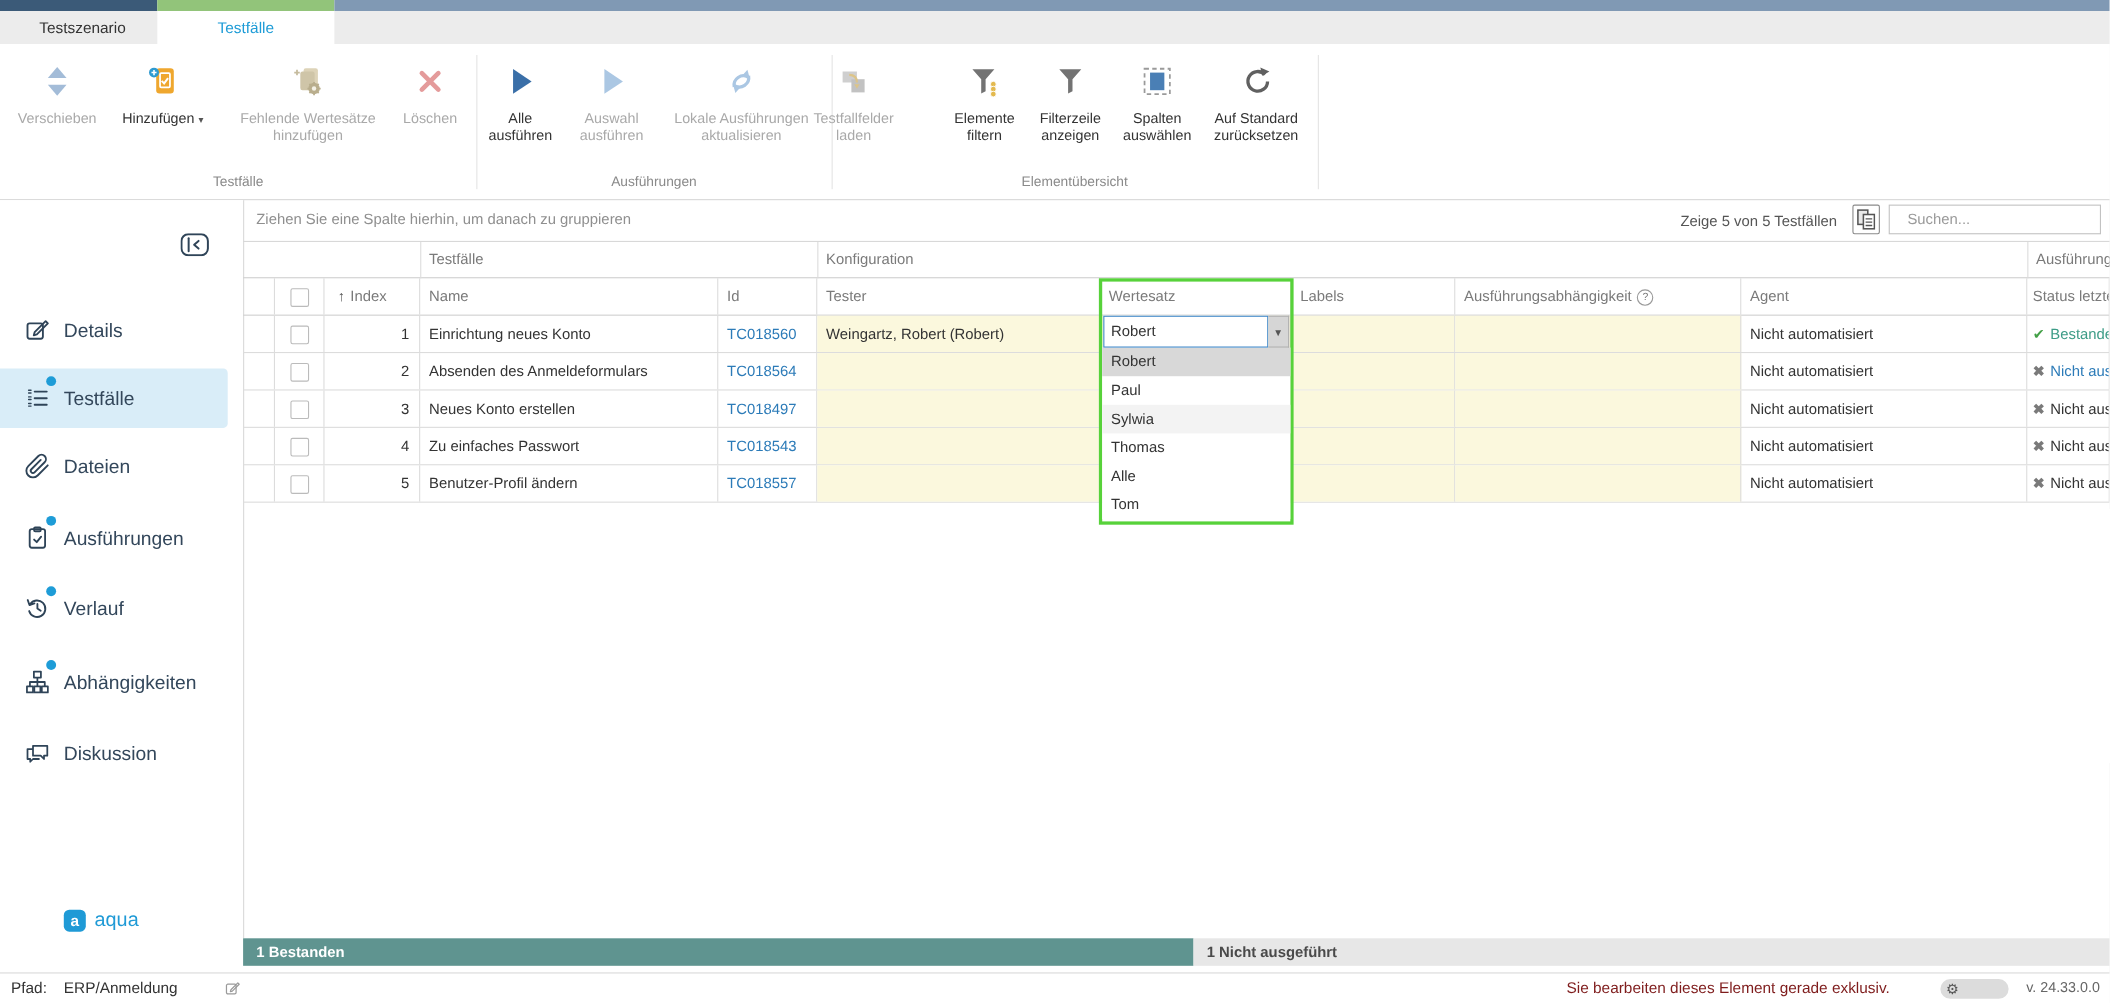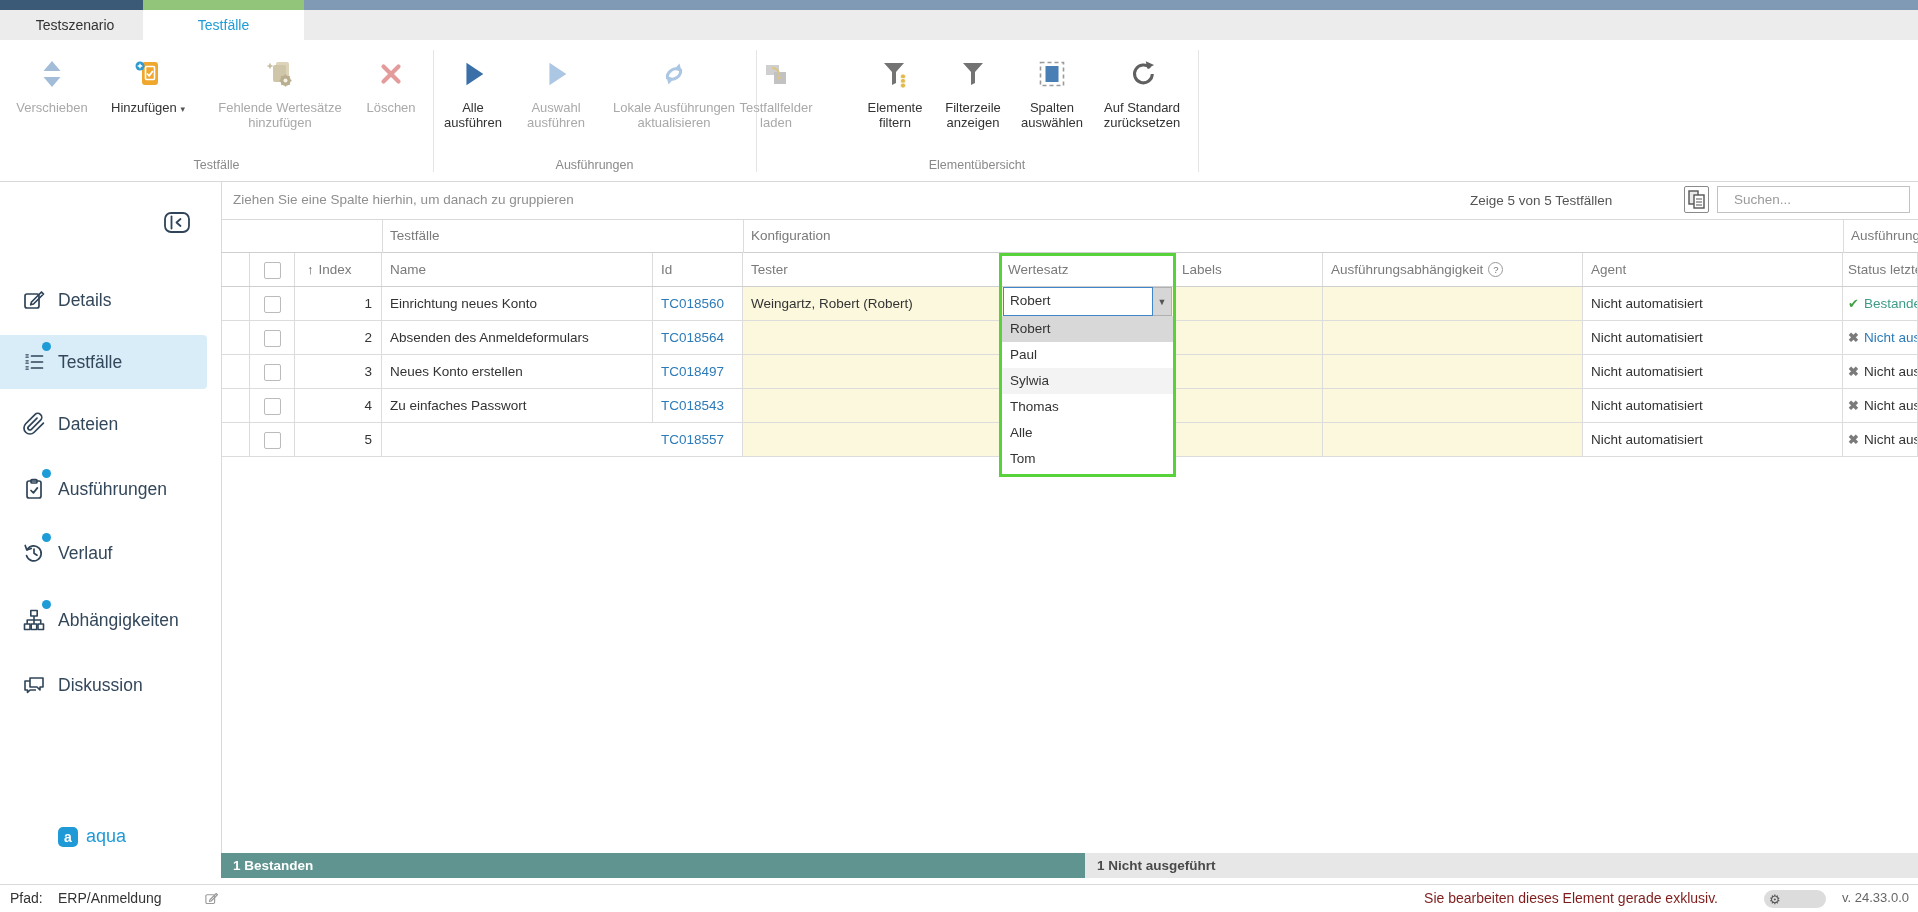--- a/index.html
+++ b/index.html
@@ -35,21 +35,21 @@
   .sitem.active{width:207px;background:#d9edf8;border-radius:0 4px 4px 0;}
   .sitem .slabel{font-size:17.5px;color:#33475b;margin-left:12px;}
   .badge{position:absolute;left:42px;top:7px;width:9px;height:9px;border-radius:50%;background:#1e9cd7;}
   .collapse-btn{position:absolute;left:164px;top:212px;width:26px;height:21px;cursor:pointer;}
   .aqua{position:absolute;left:58px;top:644px;display:flex;align-items:center;}
   .aqua .alogo{width:20px;height:20px;border-radius:5px;background:#1f9ad6;color:#fff;font-weight:bold;font-size:14px;line-height:20px;text-align:center;}
   .aqua .atext{margin-left:8px;font-size:18px;color:#1f9ad6;}
 
   
   .hint{position:absolute;left:233px;top:192px;font-size:13.5px;color:#8f8f8f;}
-  .count{position:absolute;left:1470px;top:193px;width:200px;text-align:left;font-size:13.5px;color:#555;}
+  .count{position:absolute;left:1470px;top:193px;width:200px;text-align:right;font-size:13.5px;color:#555;}
   .panelsbtn{position:absolute;left:1684px;top:186px;width:25px;height:27px;border:1px solid #8a8a8a;border-radius:2px;background:#fff;box-sizing:border-box;display:flex;align-items:center;justify-content:center;cursor:pointer;}
   .search{position:absolute;left:1717px;top:186px;width:193px;height:27px;border:1px solid #c2c2c2;background:#fff;box-sizing:border-box;display:flex;align-items:center;padding-left:8px;}
   .search input{border:none;outline:none;flex:1;font-family:"Liberation Sans",sans-serif;font-size:13.5px;color:#333;margin-left:6px;background:transparent;}
   .search input::placeholder{color:#9a9a9a;}
   .strip-line{position:absolute;left:221px;top:219px;width:1697px;height:1px;background:#d8d8d8;}
 
   
   .grid{position:absolute;left:221px;top:220px;width:1697px;height:238px;overflow:hidden;}
   .bandrow{position:absolute;left:0;top:0;width:1697px;height:33px;border-bottom:1px solid #cfcfcf;box-sizing:border-box;}
   .bandv{position:absolute;top:0;width:1px;height:33px;background:#dcdcdc;}
@@ -455,20 +455,21 @@
           <span class="st-tx">Nicht ausgeführt</span>
         </div>
     </div>
 
     <div class="grow" style="top:203px;">
       <div class="cell c-ind"></div>
       <div class="cell c-chk">
           <div class="chkbox"></div>
         </div>
       <div class="cell c-idx">5</div>
+      <div class="cell c-name">Benutzer-Profil ändern</div>
       <div class="cell c-id"><span class="idlink">TC018557</span></div>
       <div class="cell c-tester yellow"></div>
       <div class="cell c-wert yellow"></div>
       <div class="cell c-labels yellow"></div>
       <div class="cell c-dep yellow"></div>
       <div class="cell c-agent">Nicht automatisiert</div>
       <div class="cell c-status st-fail st-plain">
           <span class="st-ic">✖</span>
           <span class="st-tx">Nicht ausgeführt</span>
         </div>

